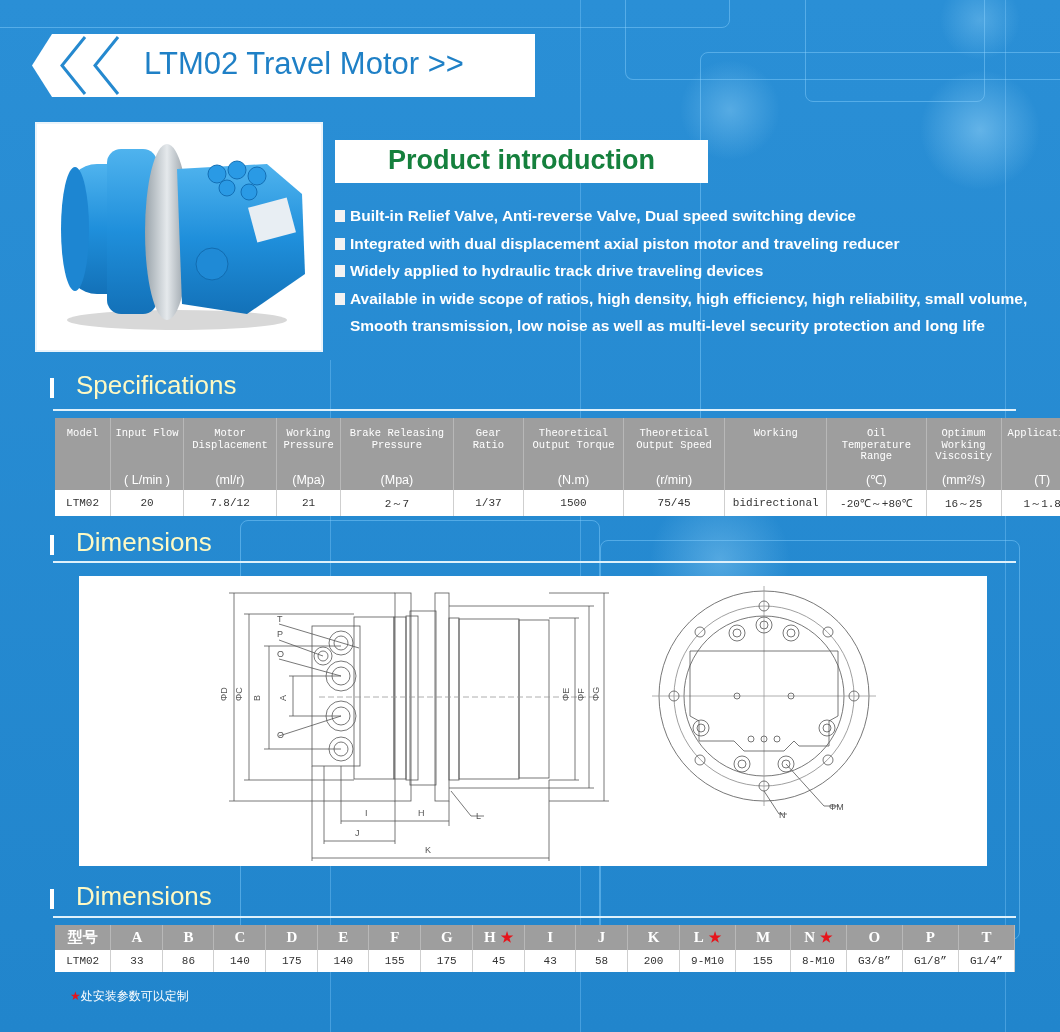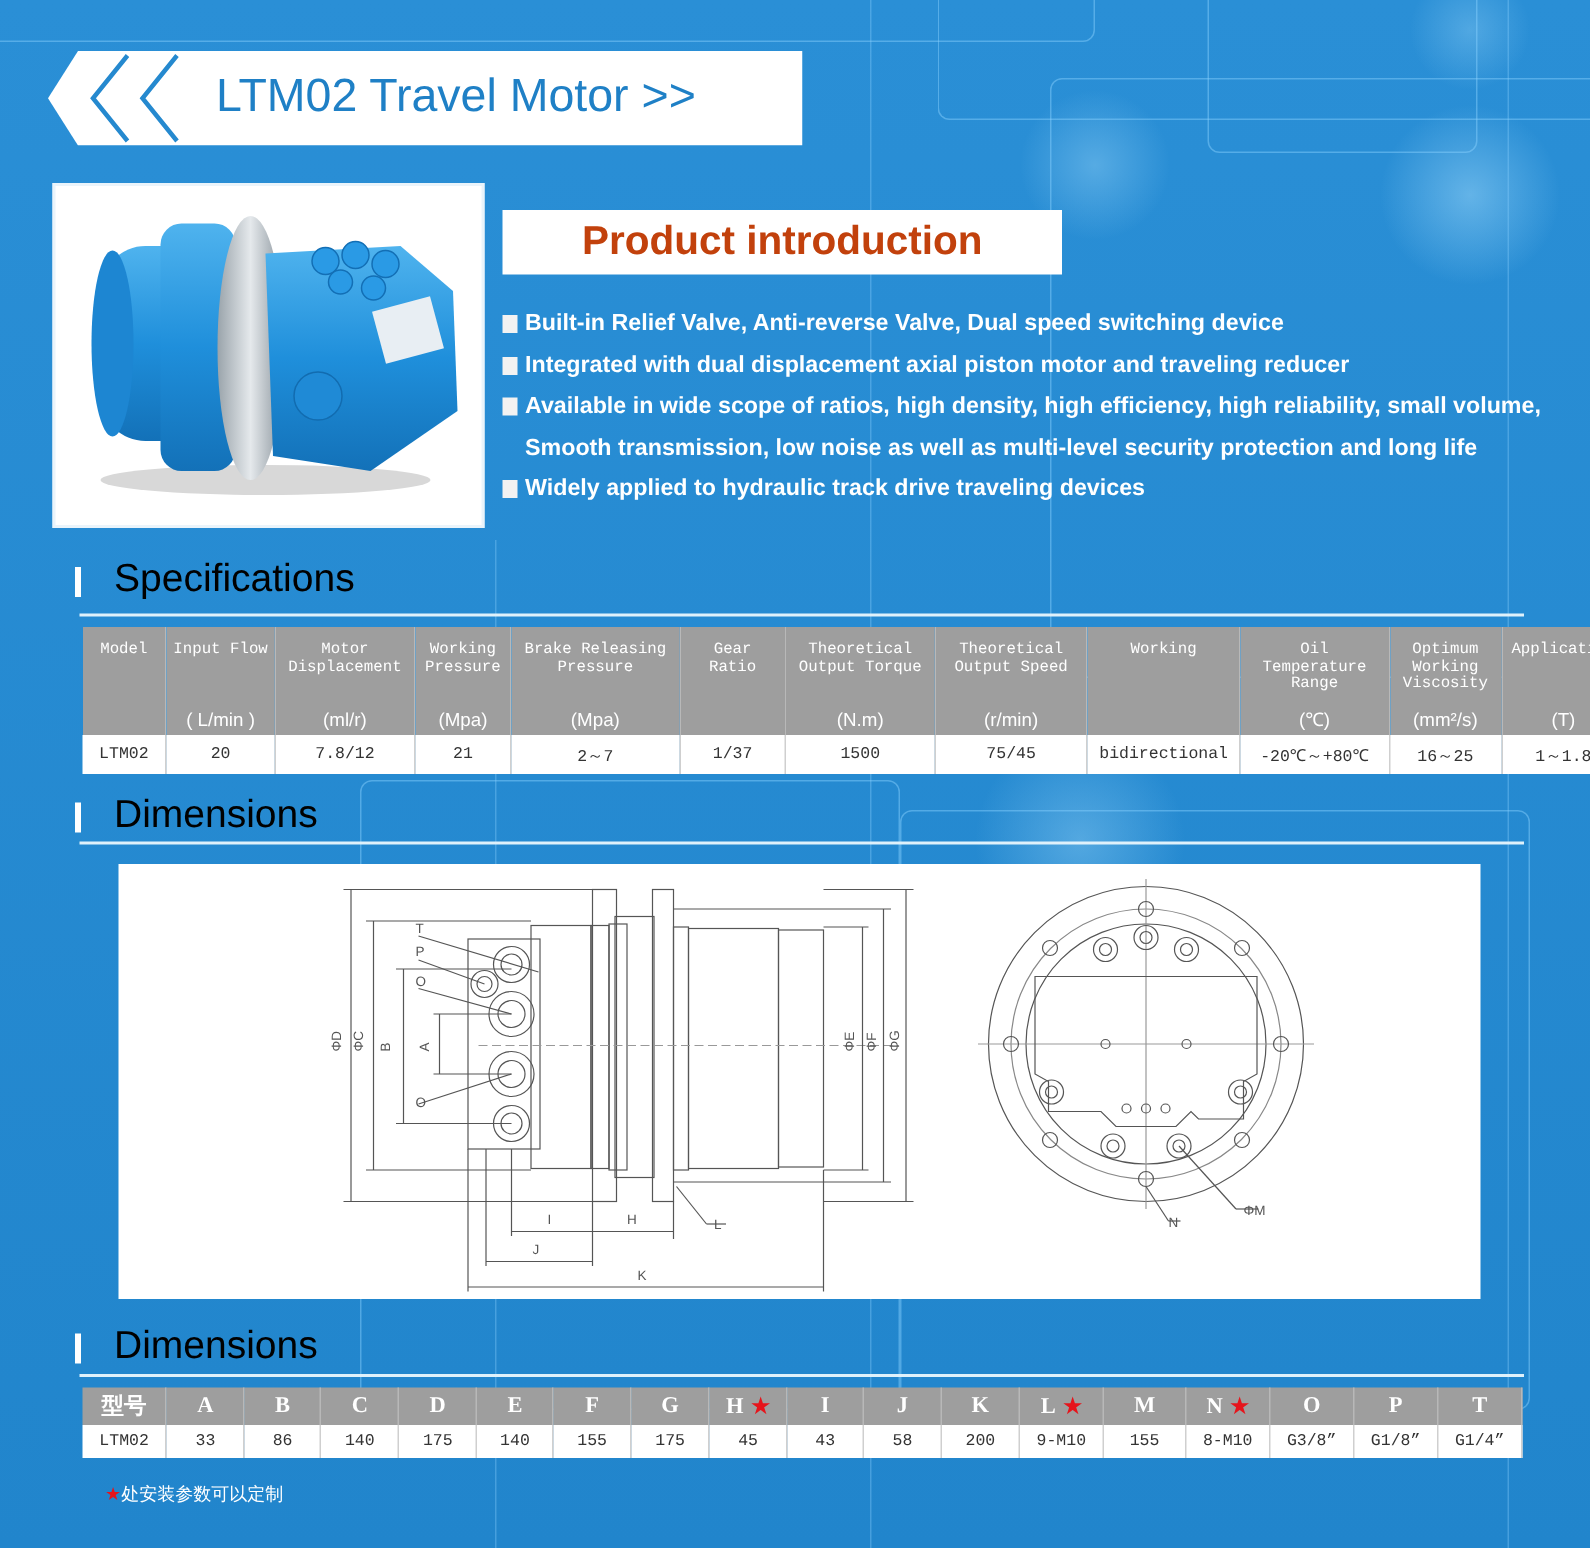--- a/index.html
+++ b/index.html
@@ -21,30 +21,30 @@
 
   
   .title-banner { position: absolute; left: 32px; top: 34px; width: 503px; height: 63px; }
   .title-text { position: absolute; left: 112px; top: 12px; font-size: 31px; color: #1f80c6; white-space: nowrap; }
 
   
   .photo-frame { position: absolute; left: 35px; top: 122px; width: 288px; height: 230px; background: #fff; border: 2px solid #eaf4fb; }
 
   
   .intro-box { position: absolute; left: 335px; top: 140px; width: 373px; height: 43px; background: #fff; }
-  .intro-title { position: absolute; left: 0; right: 0; top: 5px; text-align: center; font-size: 27px; font-weight: bold; color: #c2410c; }
+  .intro-title { position: absolute; left: 0; right: 0; top: 5px; text-align: center; font-size: 27px; font-weight: bold; color: #15803d; }
   .bullets { position: absolute; left: 334px; top: 202px; width: 720px; font-size: 15.5px; font-weight: bold; line-height: 27.5px; color: #fff; }
   .bullet { display: flex; align-items: flex-start; }
   .bullet .sq { display: inline-block; width: 10px; height: 12px; background: #f2f2f2; margin: 8px 5px 0 1px; flex: 0 0 auto; }
   .bullet .txt { white-space: pre-line; }
 
   
   .section-head { position: absolute; left: 50px; height: 34px; }
   .section-head .bar { position: absolute; left: 0; top: 8px; width: 4px; height: 20px; background: #fff; }
-  .section-head .label { position: absolute; left: 26px; top: 0; font-size: 26px; color: #000000; white-space: nowrap; }
+  .section-head .label { position: absolute; left: 26px; top: 0; font-size: 26px; color: #fef9c3; white-space: nowrap; }
   .rule { position: absolute; left: 53px; width: 963px; height: 2px; background: #dff1fb; }
 
   
   table { border-collapse: collapse; position: absolute; }
   .spec { left: 55px; top: 418px; width: 1029px; font-family: "Liberation Mono", monospace; padding-left: 10px; }
   .spec th { background: #9e9e9e; color: #fff; font-weight: normal; font-size: 10.5px; line-height: 11.5px; vertical-align: top; border-right: 1px solid #b8b8b8; padding: 0 2px; height: 72px; position: relative; }
   .spec th .hname { display: block; padding-top: 10px; white-space: pre-line; }
   .spec th .unit { position: absolute; left: 0; right: 0; bottom: 4px; font-family: "Liberation Sans", sans-serif; font-size: 12.5px; }
   .spec td { background: #fff; color: #333; font-size: 11px; text-align: center; height: 26px; border-right: 1px solid #cfcfcf; }
 
@@ -121,26 +121,26 @@
   <div class="bullet">
       <span class="sq"></span>
       <span class="txt">Built-in Relief Valve, Anti-reverse Valve,  Dual speed switching device</span>
     </div>
   <div class="bullet">
       <span class="sq"></span>
       <span class="txt">Integrated with dual displacement axial piston motor and traveling reducer</span>
     </div>
   <div class="bullet">
       <span class="sq"></span>
-      <span class="txt">Available in wide scope of ratios, high density, high efficiency, high reliability, small volume,
-Smooth transmission, low noise as well as multi-level security protection and long life</span>
+      <span class="txt">Widely applied to hydraulic track drive traveling devices</span>
     </div>
   <div class="bullet">
       <span class="sq"></span>
-      <span class="txt">Widely applied to hydraulic track drive traveling devices</span>
+      <span class="txt">Available in wide scope of ratios, high density, high efficiency, high reliability, small volume,
+Smooth transmission, low noise as well as multi-level security protection and long life</span>
     </div>
 </div>
 
 <div class="section-head" style="top:370px;">
   <div class="bar"></div>
   <div class="label">Specifications</div>
 </div>
 <div class="rule" style="top:409px;"></div>
 
 <table class="spec">

